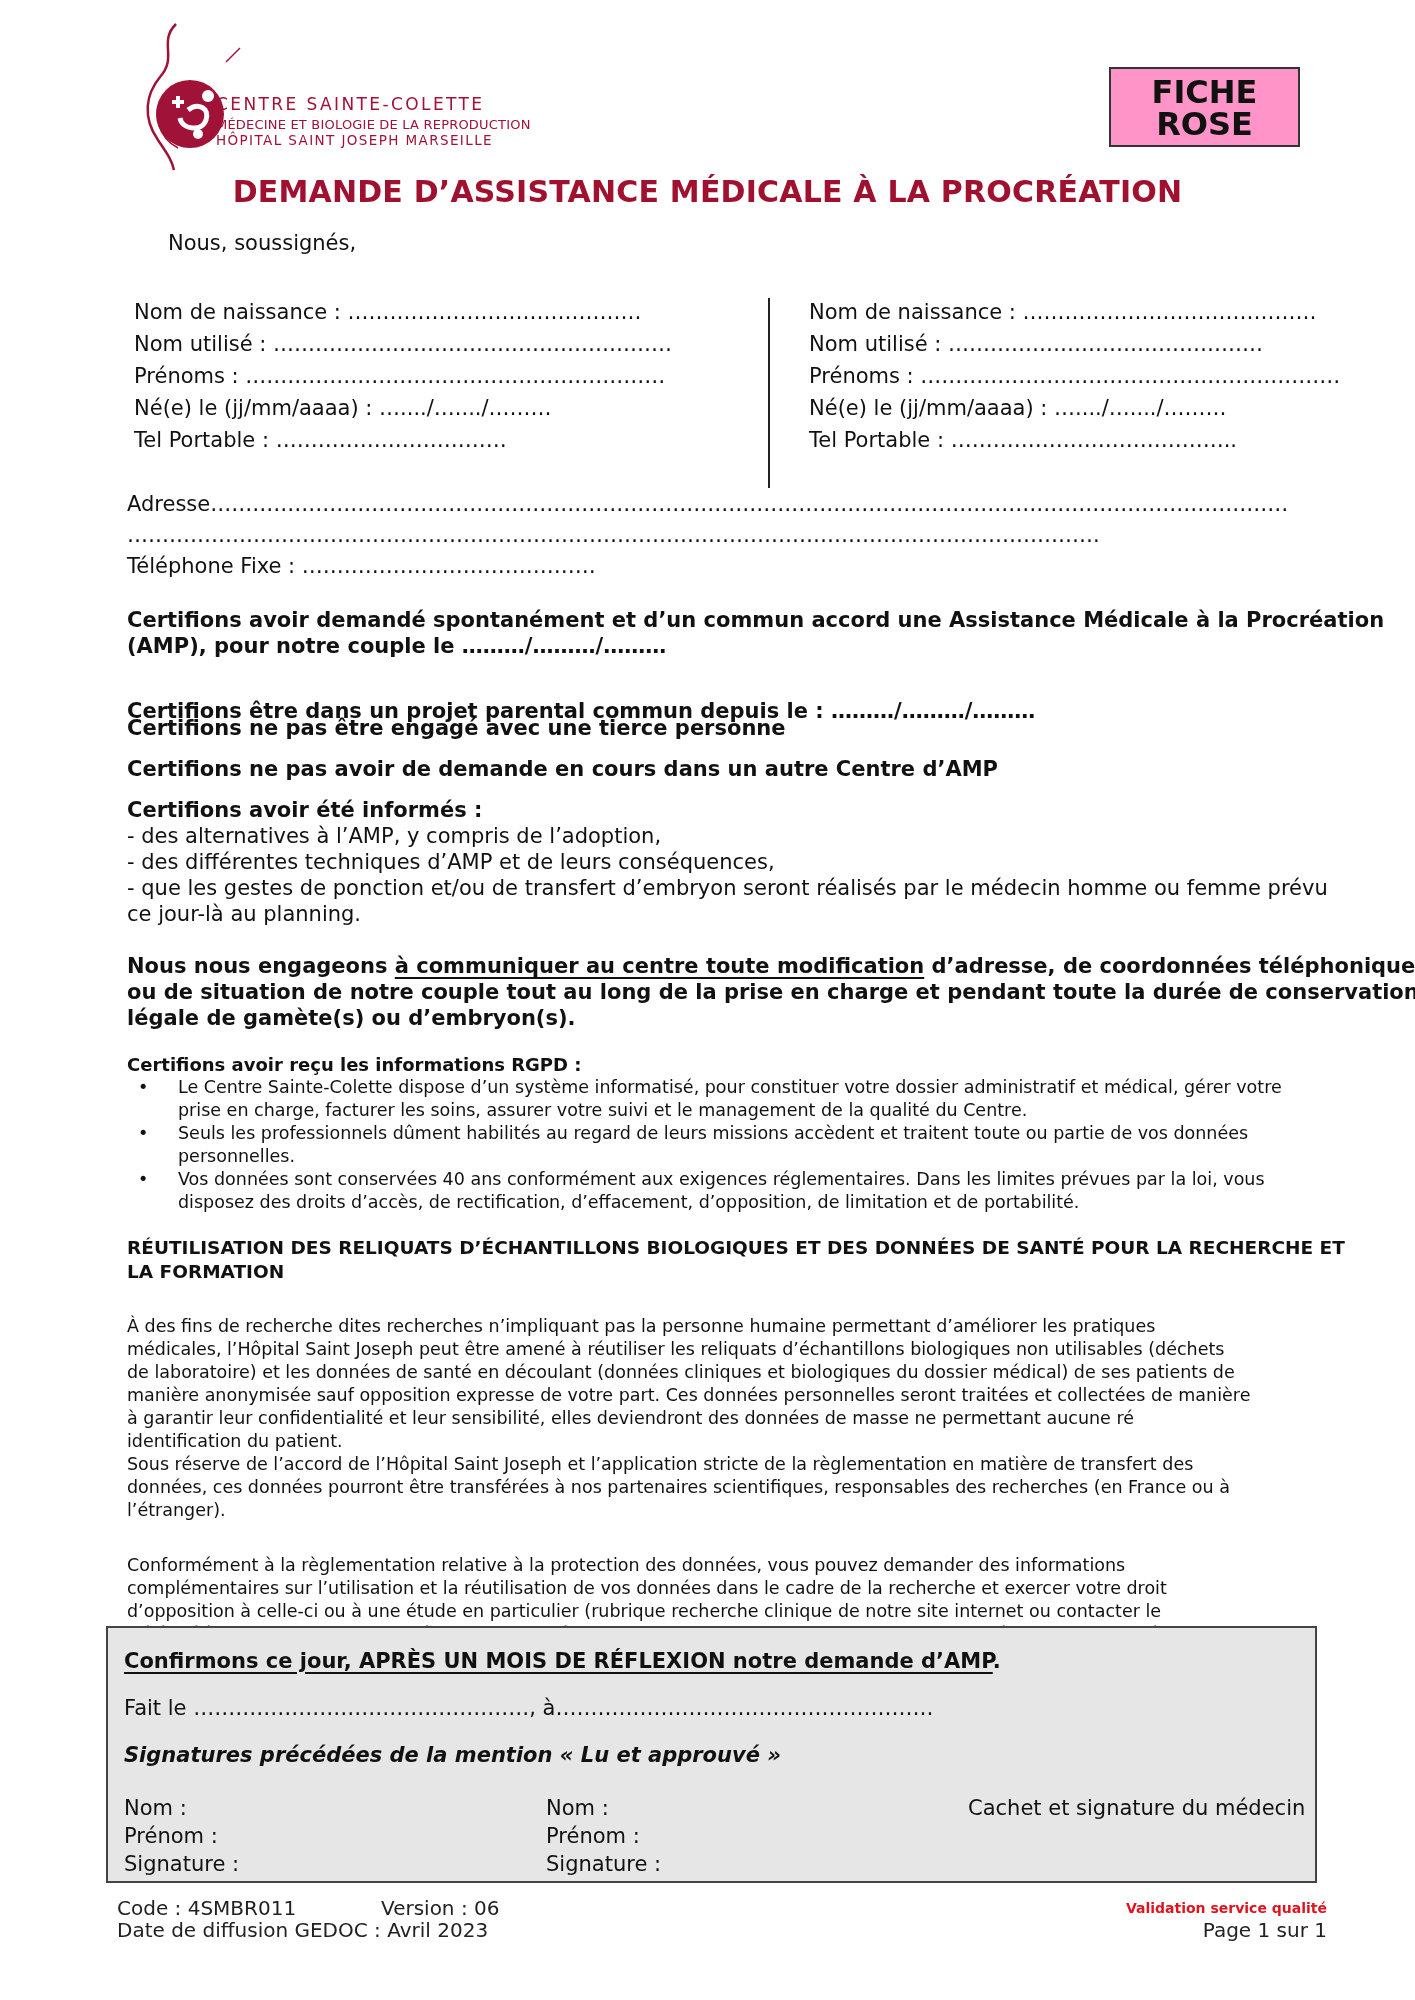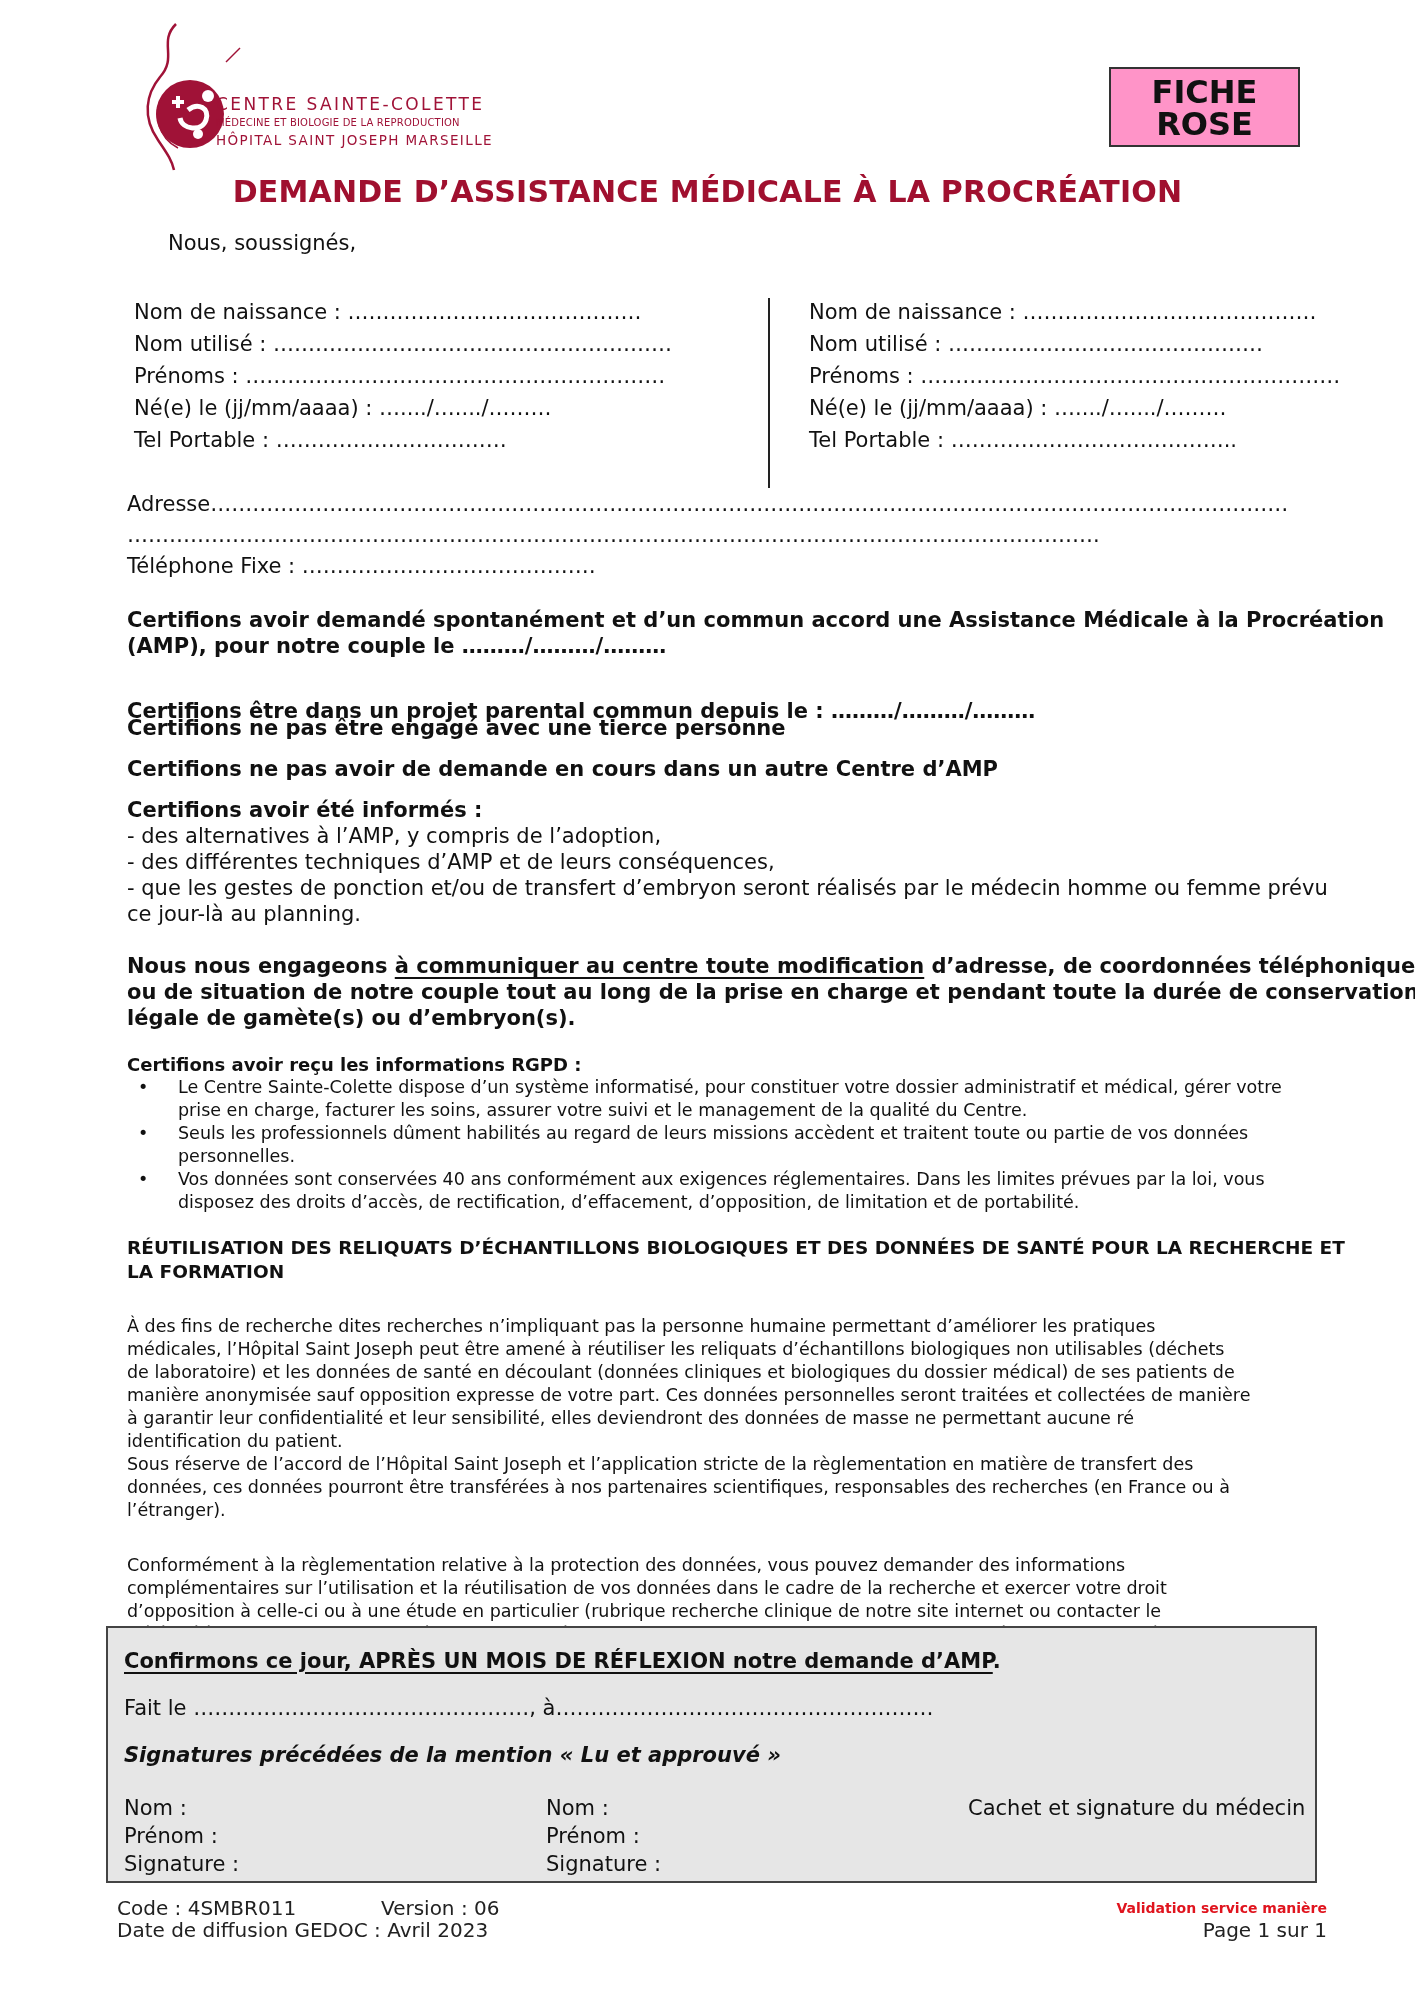--- a/index.html
+++ b/index.html
@@ -8,21 +8,21 @@
       font-family: "DejaVu Sans", sans-serif; color: #111;
     }
     .abs { position: absolute; }
     .t { font-size: 21px; line-height: 32px; white-space: nowrap; }
     .b { font-weight: bold; }
     .s { font-size: 17.5px; line-height: 23px; margin-top: 32px; }
 
     
     #logo { left: 138px; top: 22px; width: 360px; height: 150px; }
     .logo-l1 { position: absolute; left: 78px; top: 72px; font-size: 17px; letter-spacing: 2.4px; color: #a01237; white-space: nowrap; }
-    .logo-l2 { position: absolute; left: 78px; top: 95px; font-size: 10px; letter-spacing: 0.2px; color: #a01237; white-space: nowrap; }
+    .logo-l2 { position: absolute; left: 78px; top: 95px; font-size: 13px; letter-spacing: 0.2px; color: #a01237; white-space: nowrap; }
     .logo-l3 { position: absolute; left: 78px; top: 110px; font-size: 13.5px; letter-spacing: 1.4px; color: #a01237; white-space: nowrap; }
 
     
     #fiche { left: 1109px; top: 67px; width: 191px; height: 80px; background: #ff94c8;
       border: 2px solid #333; box-sizing: border-box; text-align: center; }
     #fiche span { display: block; font-weight: bold; font-size: 32px; line-height: 32px; color: #111; }
     #fiche .l1 { margin-top: 7px; }
 
     #title { left: 0; width: 1415px; top: 174px; text-align: center; font-size: 30px; font-weight: bold;
       color: #a0102f; letter-spacing: 0.2px; white-space: nowrap; }
@@ -173,14 +173,14 @@
     <div class="t" style="line-height:28px;">Nom :</div>
     <div class="t" style="line-height:28px;">Prénom :</div>
     <div class="t" style="line-height:28px;">Signature :</div>
   </div>
   <div class="abs t" style="left:860px;top:166px;line-height:28px;">Cachet et signature du médecin</div>
 </div>
 
 <div class="abs foot" style="left:117px;top:1897px;">Code : 4SMBR011</div>
 <div class="abs foot" style="left:381px;top:1897px;">Version : 06</div>
 <div class="abs foot" style="left:117px;top:1919px;">Date de diffusion GEDOC : Avril 2023</div>
-<div class="abs foot b" style="right:88px;top:1897px;font-size:14px;color:#e0141e;">Validation service manière</div>
+<div class="abs foot b" style="right:88px;top:1897px;font-size:14px;color:#e0141e;">Validation service qualité</div>
 <div class="abs foot" style="right:88px;top:1919px;">Page 1 sur 1</div>
 
 </body></html>

